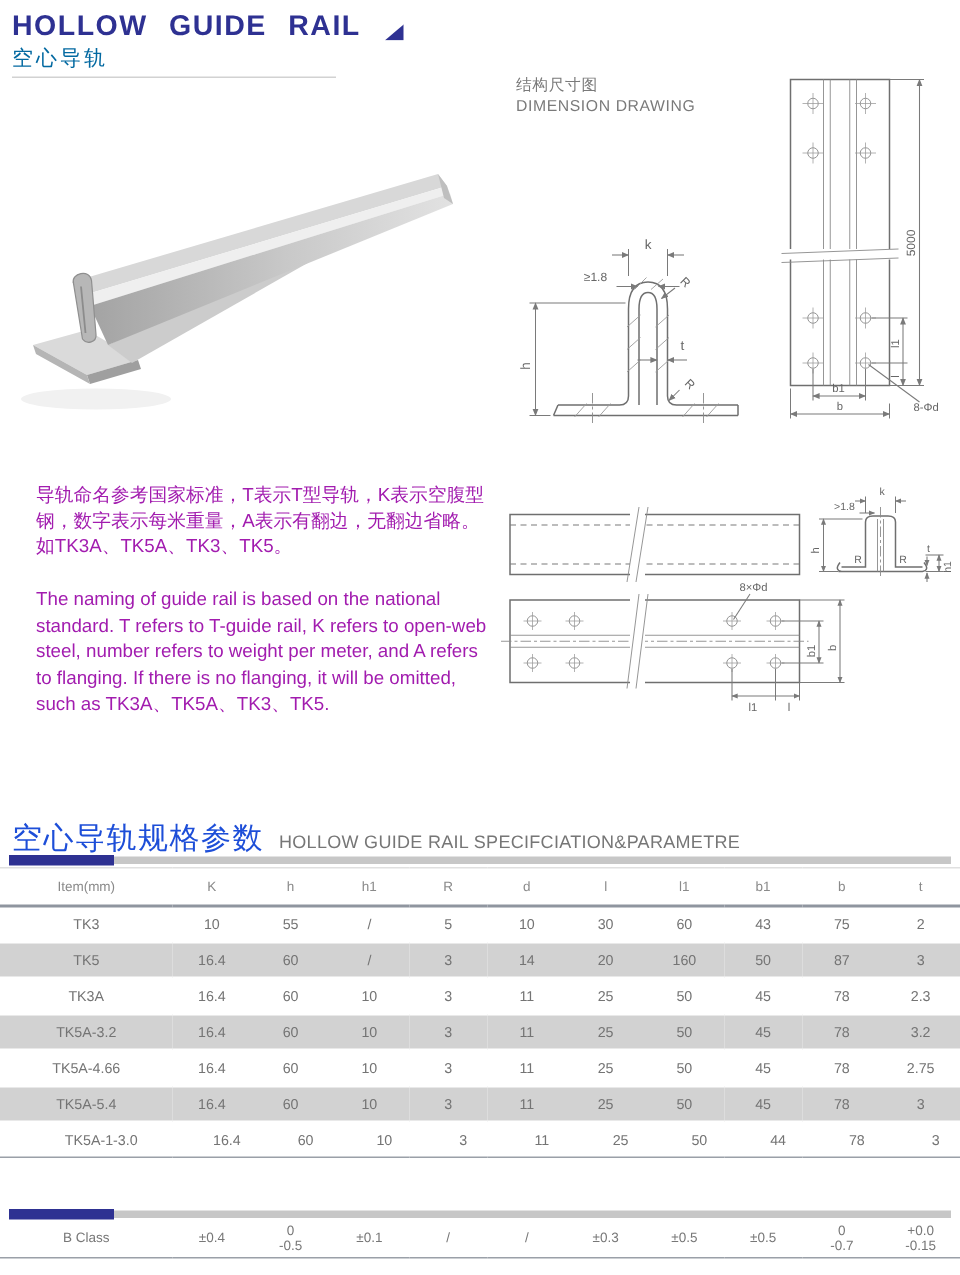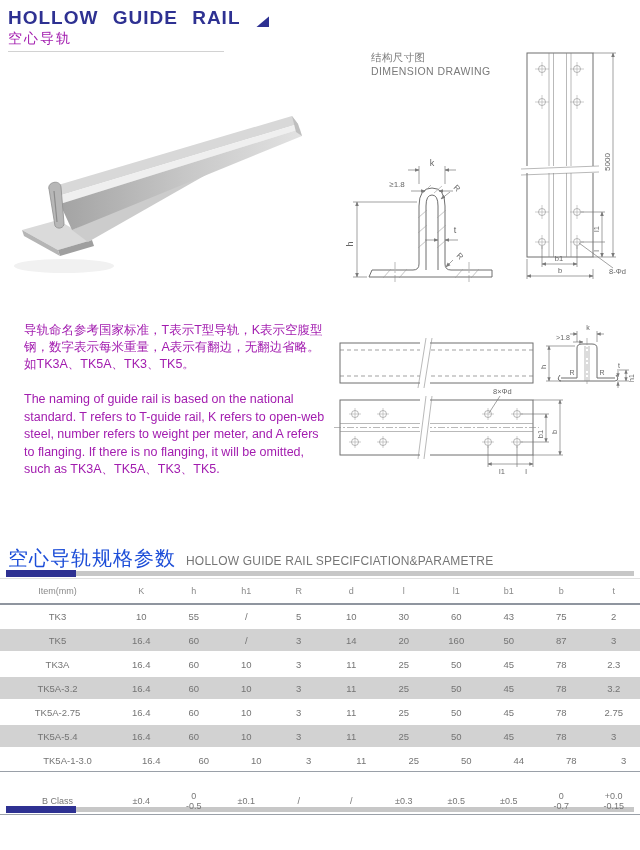--- a/index.html
+++ b/index.html
@@ -5,25 +5,25 @@
   html,body{margin:0;padding:0;background:#fff;}
   body{width:640px;height:850px;font-family:"Liberation Sans","DejaVu Sans",sans-serif;overflow:hidden;}
   .page{position:relative;width:640px;height:668px;background:#fff;}
 
   
   .hdr{position:absolute;left:8px;top:8px;width:300px;}
   .hdr-row{display:flex;align-items:flex-end;}
   .hdr-title{font-size:19px;line-height:20px;font-weight:bold;color:#2e3192;letter-spacing:1px;word-spacing:8px;}
   .hdr-tri{width:13px;height:11px;background:#2e3192;margin-left:16px;margin-bottom:1px;
            clip-path:polygon(100% 0,100% 100%,0 100%);}
-  .hdr-sub{font-size:14px;line-height:15px;color:#a21caf;letter-spacing:2px;margin-top:3px;}
+  .hdr-sub{font-size:14px;line-height:15px;color:#0369a1;letter-spacing:2px;margin-top:3px;}
   .hdr-line{width:216px;height:1px;background:#d2d2d2;margin-top:5px;}
 
   
-  .dwg-label{position:absolute;left:344px;top:50px;color:#7a7a7a;font-size:10.5px;line-height:14px;letter-spacing:.4px;margin-left:27px;}
+  .dwg-label{position:absolute;left:344px;top:50px;color:#7a7a7a;font-size:10.5px;line-height:14px;letter-spacing:.4px;}
 
   
   svg{position:absolute;overflow:visible;}
   svg text{fill:#666;font-family:"Liberation Sans","DejaVu Sans",sans-serif;}
   .ln{stroke:#6f6f6f;stroke-width:1;fill:none;}
   .ln-t{stroke:#8a8a8a;stroke-width:.6;fill:none;}
   .dim{stroke:#7a7a7a;stroke-width:.7;fill:none;}
   .hatch{stroke:#9a9a9a;stroke-width:.6;}
   .dash{stroke:#7a7a7a;stroke-width:.7;stroke-dasharray:4 3;fill:none;}
   .cdash{stroke:#8a8a8a;stroke-width:.6;stroke-dasharray:7 2 2 2;fill:none;}
@@ -44,21 +44,21 @@
 
   
   table{border-collapse:collapse;table-layout:fixed;position:absolute;left:0;width:640px;border-radius:18px;}
   .spec-tbl{top:578px;}
   .spec-tbl th{font-weight:normal;font-size:9px;color:#8a8a8a;height:24px;
                border-top:1px solid #e0e0e0;border-bottom:2px solid #8f959f;padding:0;text-align:center;}
   .spec-tbl td{font-size:9.5px;color:#747474;height:22px;padding:0;text-align:center;}
   .spec-tbl tbody tr.alt{background:#d2d2d2;}
   .spec-tbl tbody tr.alt td{border-top:2px solid #fff;border-bottom:2px solid #fff;}
   .spec-tbl tbody tr:last-child td{border-bottom:1px solid #9aa0a8;padding-left:20px;}
-  .tol-tbl{top:788px;padding-left:10px;}
+  .tol-tbl{top:812px;padding-left:10px;}
   .tol-tbl td{font-size:9px;color:#777;height:26px;padding:0;text-align:center;
               white-space:pre-line;line-height:10px;border-bottom:1px solid #9aa0a8;}
 </style>
 </head>
 <body>
 
 <div class="page">
 
   <div class="hdr">
     <div class="hdr-row">
@@ -373,21 +373,21 @@
           <td>10</td>
           <td>3</td>
           <td>11</td>
           <td>25</td>
           <td>50</td>
           <td>45</td>
           <td>78</td>
           <td>3.2</td>
         </tr>
         <tr>
-          <td>TK5A-2.75</td>
+          <td>TK5A-4.66</td>
           <td>16.4</td>
           <td>60</td>
           <td>10</td>
           <td>3</td>
           <td>11</td>
           <td>25</td>
           <td>50</td>
           <td>45</td>
           <td>78</td>
           <td>2.75</td>

